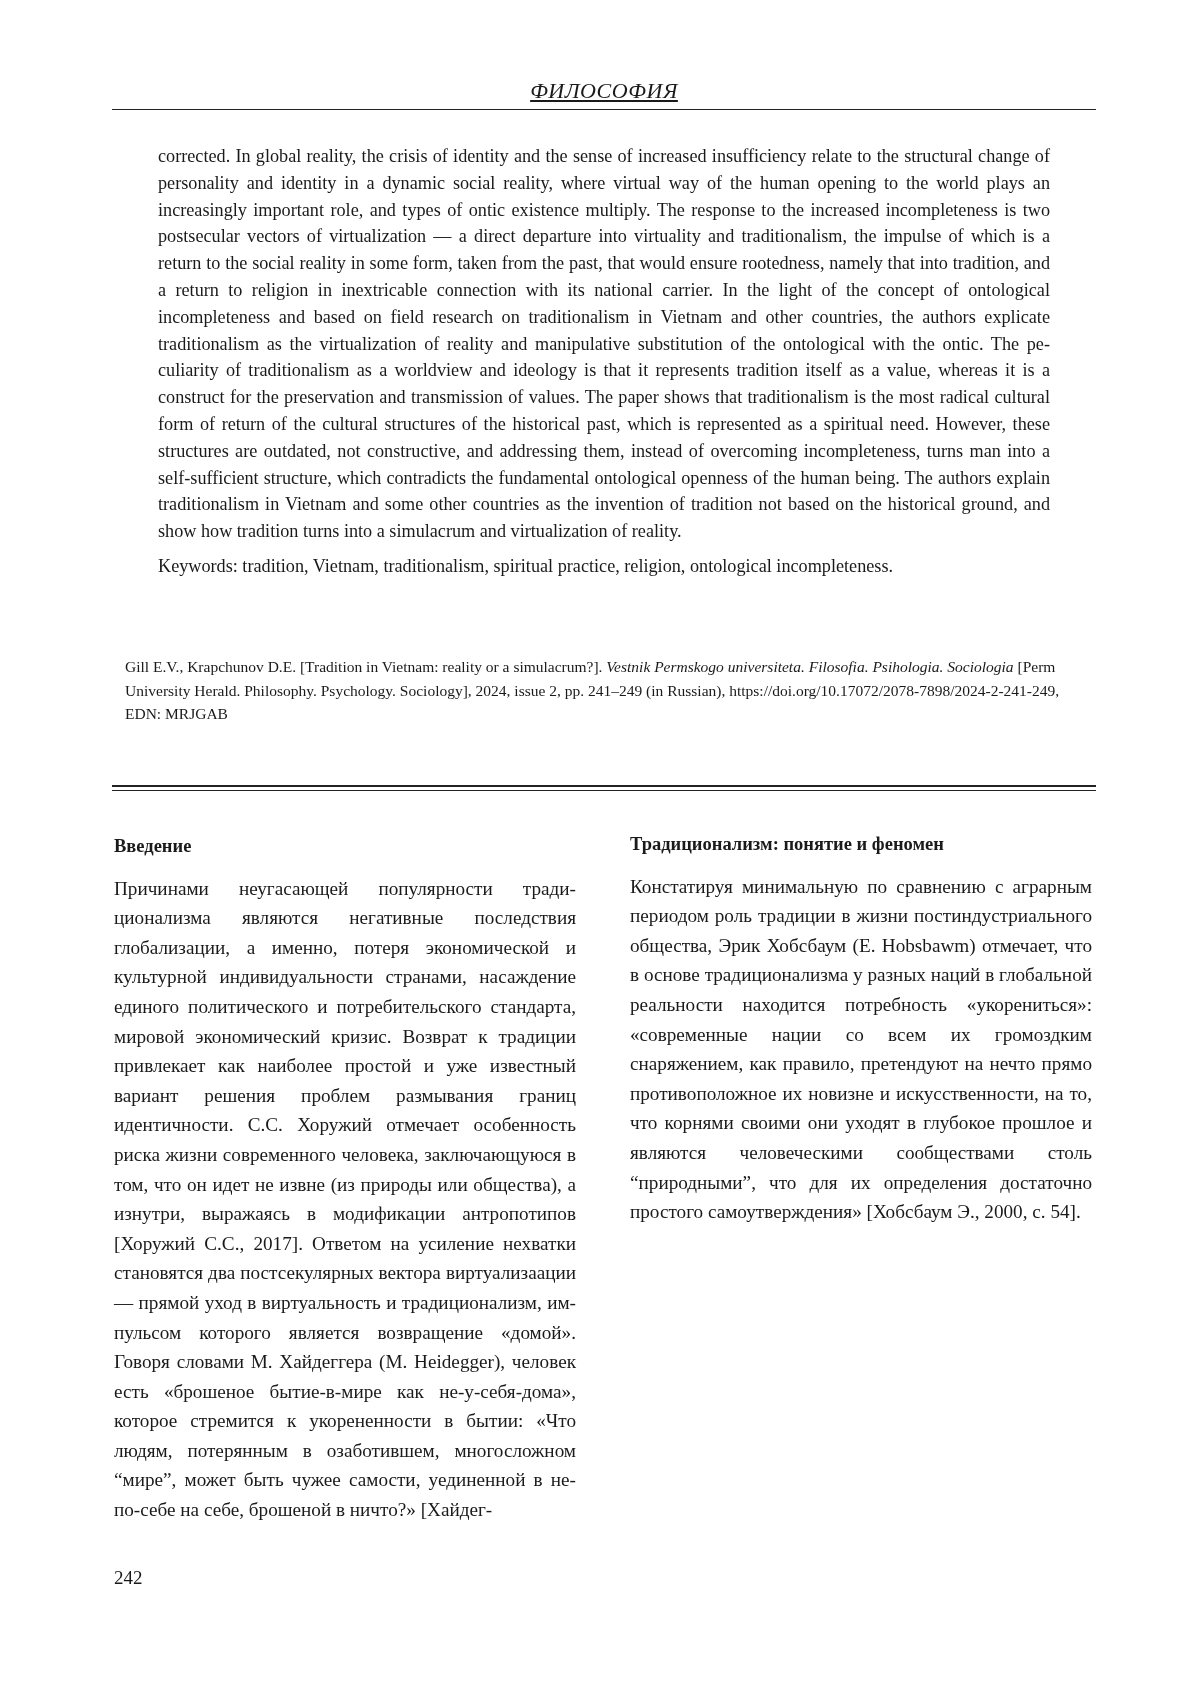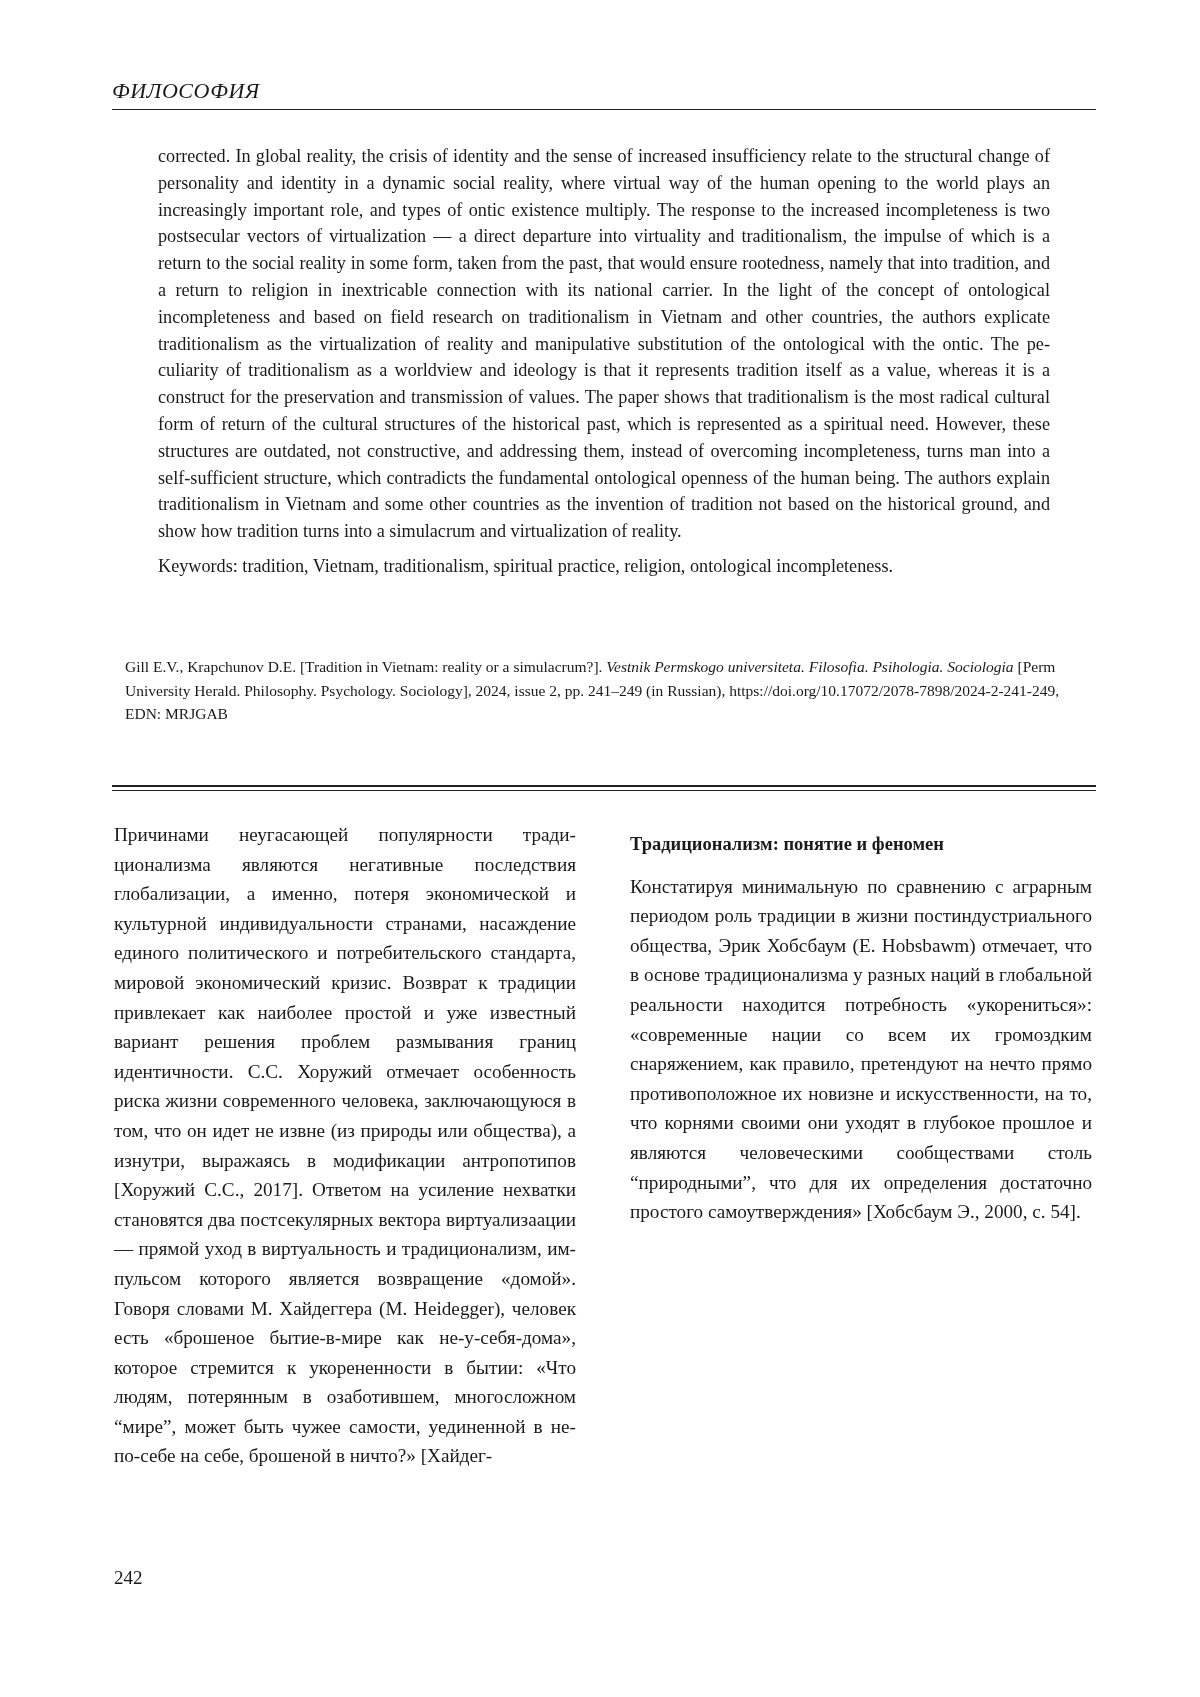--- a/index.html
+++ b/index.html
@@ -1,19 +1,19 @@
 <!DOCTYPE html>
 <html><head>
 <meta charset="utf-8">
 <style>
   html, body { margin: 0; padding: 0; background: #ffffff; }
   body { width: 1200px; height: 1697px; position: relative; overflow: hidden;
          font-family: "Liberation Serif", "DejaVu Serif", serif; color: #1a1a1a; }
-  .running-head { position: absolute; left: 112px; top: 78px; width: 984px; 
-                  font-style: italic; font-size: 22px; letter-spacing: 0.5px; }
+  .running-head { position: absolute; left: 112px; top: 78px; width: 984px; text-align: center;
+                  font-style: italic; font-size: 22px; letter-spacing: 0.5px; text-decoration: underline; }
   .head-rule { position: absolute; left: 112px; top: 109px; width: 984px; height: 0;
                border-top: 1.6px solid #222; }
   .abstract { position: absolute; left: 150px; top: 135px; width: 908px;
               font-size: 18.2px; line-height: 26.8px; text-align: justify; hyphens: manual; }
   .abstract p { margin: 8px; }
   .kw-label { }
   .cite-block { position: absolute; left: 125px; top: 655px; width: 960px; }
   .cite-title { font-weight: bold; font-size: 15.5px; margin: 0 0 16px 0; }
   .cite-text { font-size: 15.5px; line-height: 23.5px; margin: 0; text-align: left; }
   .cite-text i { font-style: italic; }
@@ -41,20 +41,21 @@
   <p><span class="kw-label">Keywords</span><span>: tradition, Vietnam, traditionalism, spiritual practice, religion, ontological incompleteness.</span></p>
 </section>
 
 <section class="cite-block">
   <p class="cite-text"><span>Gill E.V., Krapchunov D.E. [Tradition in Vietnam: reality or a simulacrum?]. </span><i>Vestnik Permskogo universiteta. Filosofia. Psiholo­gia. Sociologia</i><span> [Perm University Herald. Philosophy. Psychology. Sociology], 2024, issue 2, pp. 241–249 (in Russian), https://doi.org/10.17072/2078-7898/2024-2-241-249, EDN: MRJGAB</span></p>
 </section>
 
 <div class="double-rule"></div>
 
 <section class="col col-left">
+  <h3>Введение</h3>
   <p>Причинами неугасающей популярности тради­ционализма являются негативные последствия глобализации, а именно, потеря экономической и культурной индивидуальности странами, насаждение единого политического и потреби­тельского стандарта, мировой экономический кризис. Возврат к традиции привлекает как наиболее простой и уже известный вариант ре­шения проблем размывания границ идентично­сти. С.С. Хоружий отмечает особенность риска жизни современного человека, заключающуюся в том, что он идет не извне (из природы или общества), а изнутри, выражаясь в модифика­ции антропотипов [Хоружий С.С., 2017]. Отве­том на усиление нехватки становятся два пост­секулярных вектора виртуализаации — прямой уход в виртуальность и традиционализм, им­пульсом которого является возвращение «до­мой». Говоря словами М. Хайдеггера (M. Heidegger), человек есть «брошеное бытие-в-мире как не-у-себя-дома», которое стремится к укорененности в бытии: «Что людям, поте­рянным в озаботившем, многосложном “мире”, может быть чужее самости, уединенной в не-по-себе на себе, брошеной в ничто?» [Хайдег-</p>
 </section>
 
 <section class="col col-right">
   <h3>Традиционализм: понятие и феномен</h3>
   <p>Констатируя минимальную по сравнению с аг­рарным периодом роль традиции в жизни пост­индустриального общества, Эрик Хобсбаум (E. Hobsbawm) отмечает, что в основе традици­онализма у разных наций в глобальной реаль­ности находится потребность «укорениться»: «современные нации со всем их громоздким снаряжением, как правило, претендуют на не­что прямо противоположное их новизне и ис­кусственности, на то, что корнями своими они уходят в глубокое прошлое и являются челове­ческими сообществами столь “природными”, что для их определения достаточно простого самоутверждения» [Хобсбаум Э., 2000, с. 54].</p>
 </section>
 
 <div class="page-number">242</div>
 

